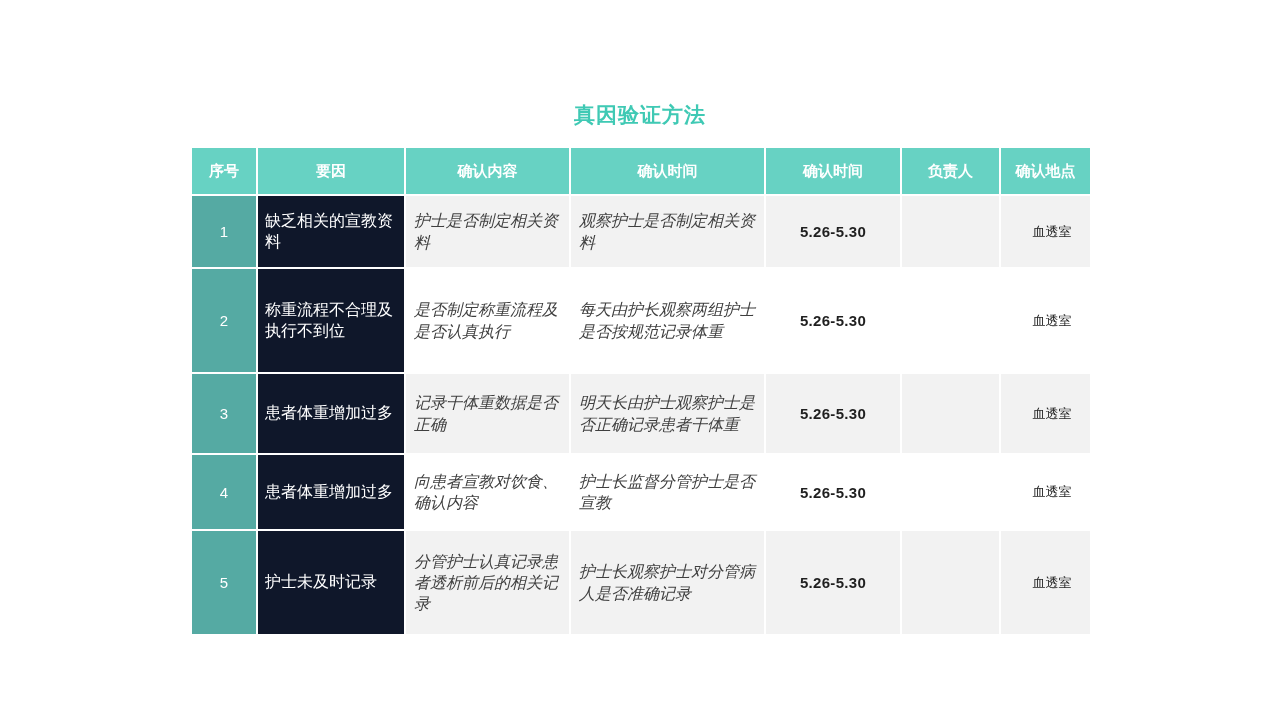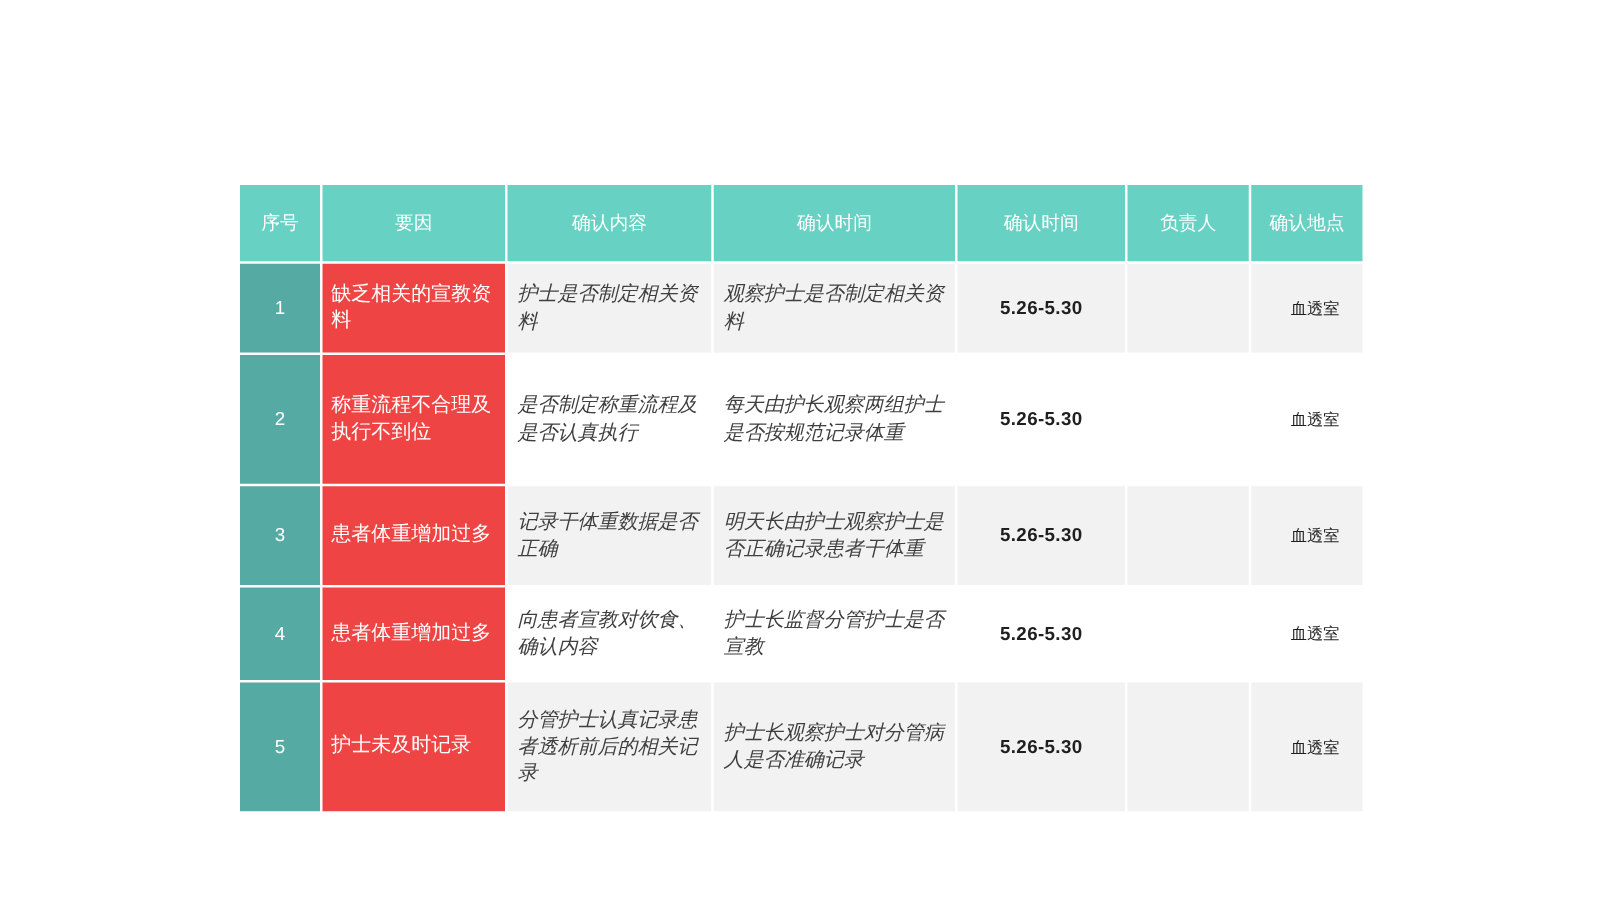--- a/index.html
+++ b/index.html
@@ -24,33 +24,33 @@
     table-layout:fixed;
   }
   table.vtable th, table.vtable td{
     vertical-align:middle;
     overflow:hidden;
   }
   
   table.vtable th{
     background:#67d2c3;
     color:#ffffff;
-    font-weight:normal;
+    font-weight:bold;
     font-size:15px;
     text-align:center;
-    height:61px;
+    height:46px;
     padding:0 2px;
   }
   
   td.c-num{
     background:#55aaa3;color:#ffffff;
     text-align:center;font-size:15px;
   }
   td.c-cause{
-    background:#ef4444;color:#ffffff;
+    background:#0f172a;color:#ffffff;
     text-align:left;font-size:16px;line-height:1.3;
     padding:2px 4px 2px 7px;
   }
   
   td.c-content, td.c-method{
     color:#3f3f3f;font-size:16px;line-height:1.32;
     text-align:left;padding:2px 6px 2px 8px;font-style:italic;
   }
   td.c-time{
     color:#1f1f1f;font-size:15px;font-weight:bold;
@@ -71,20 +71,21 @@
   tr.r2 td{height:99px;}
   tr.r3 td{height:75px;}
   tr.r4 td{height:70px;}
   tr.r5 td{height:99px;}
 </style>
 </head>
 <body>
 
 <div class="slide">
 
+  <div class="slide-title">真因验证方法</div>
 
   <div class="table-wrap">
     <table class="vtable">
       <colgroup>
         <col style="width:64px">
         <col style="width:146px">
         <col style="width:163px">
         <col style="width:193px">
         <col style="width:134px">
         <col style="width:97px">

